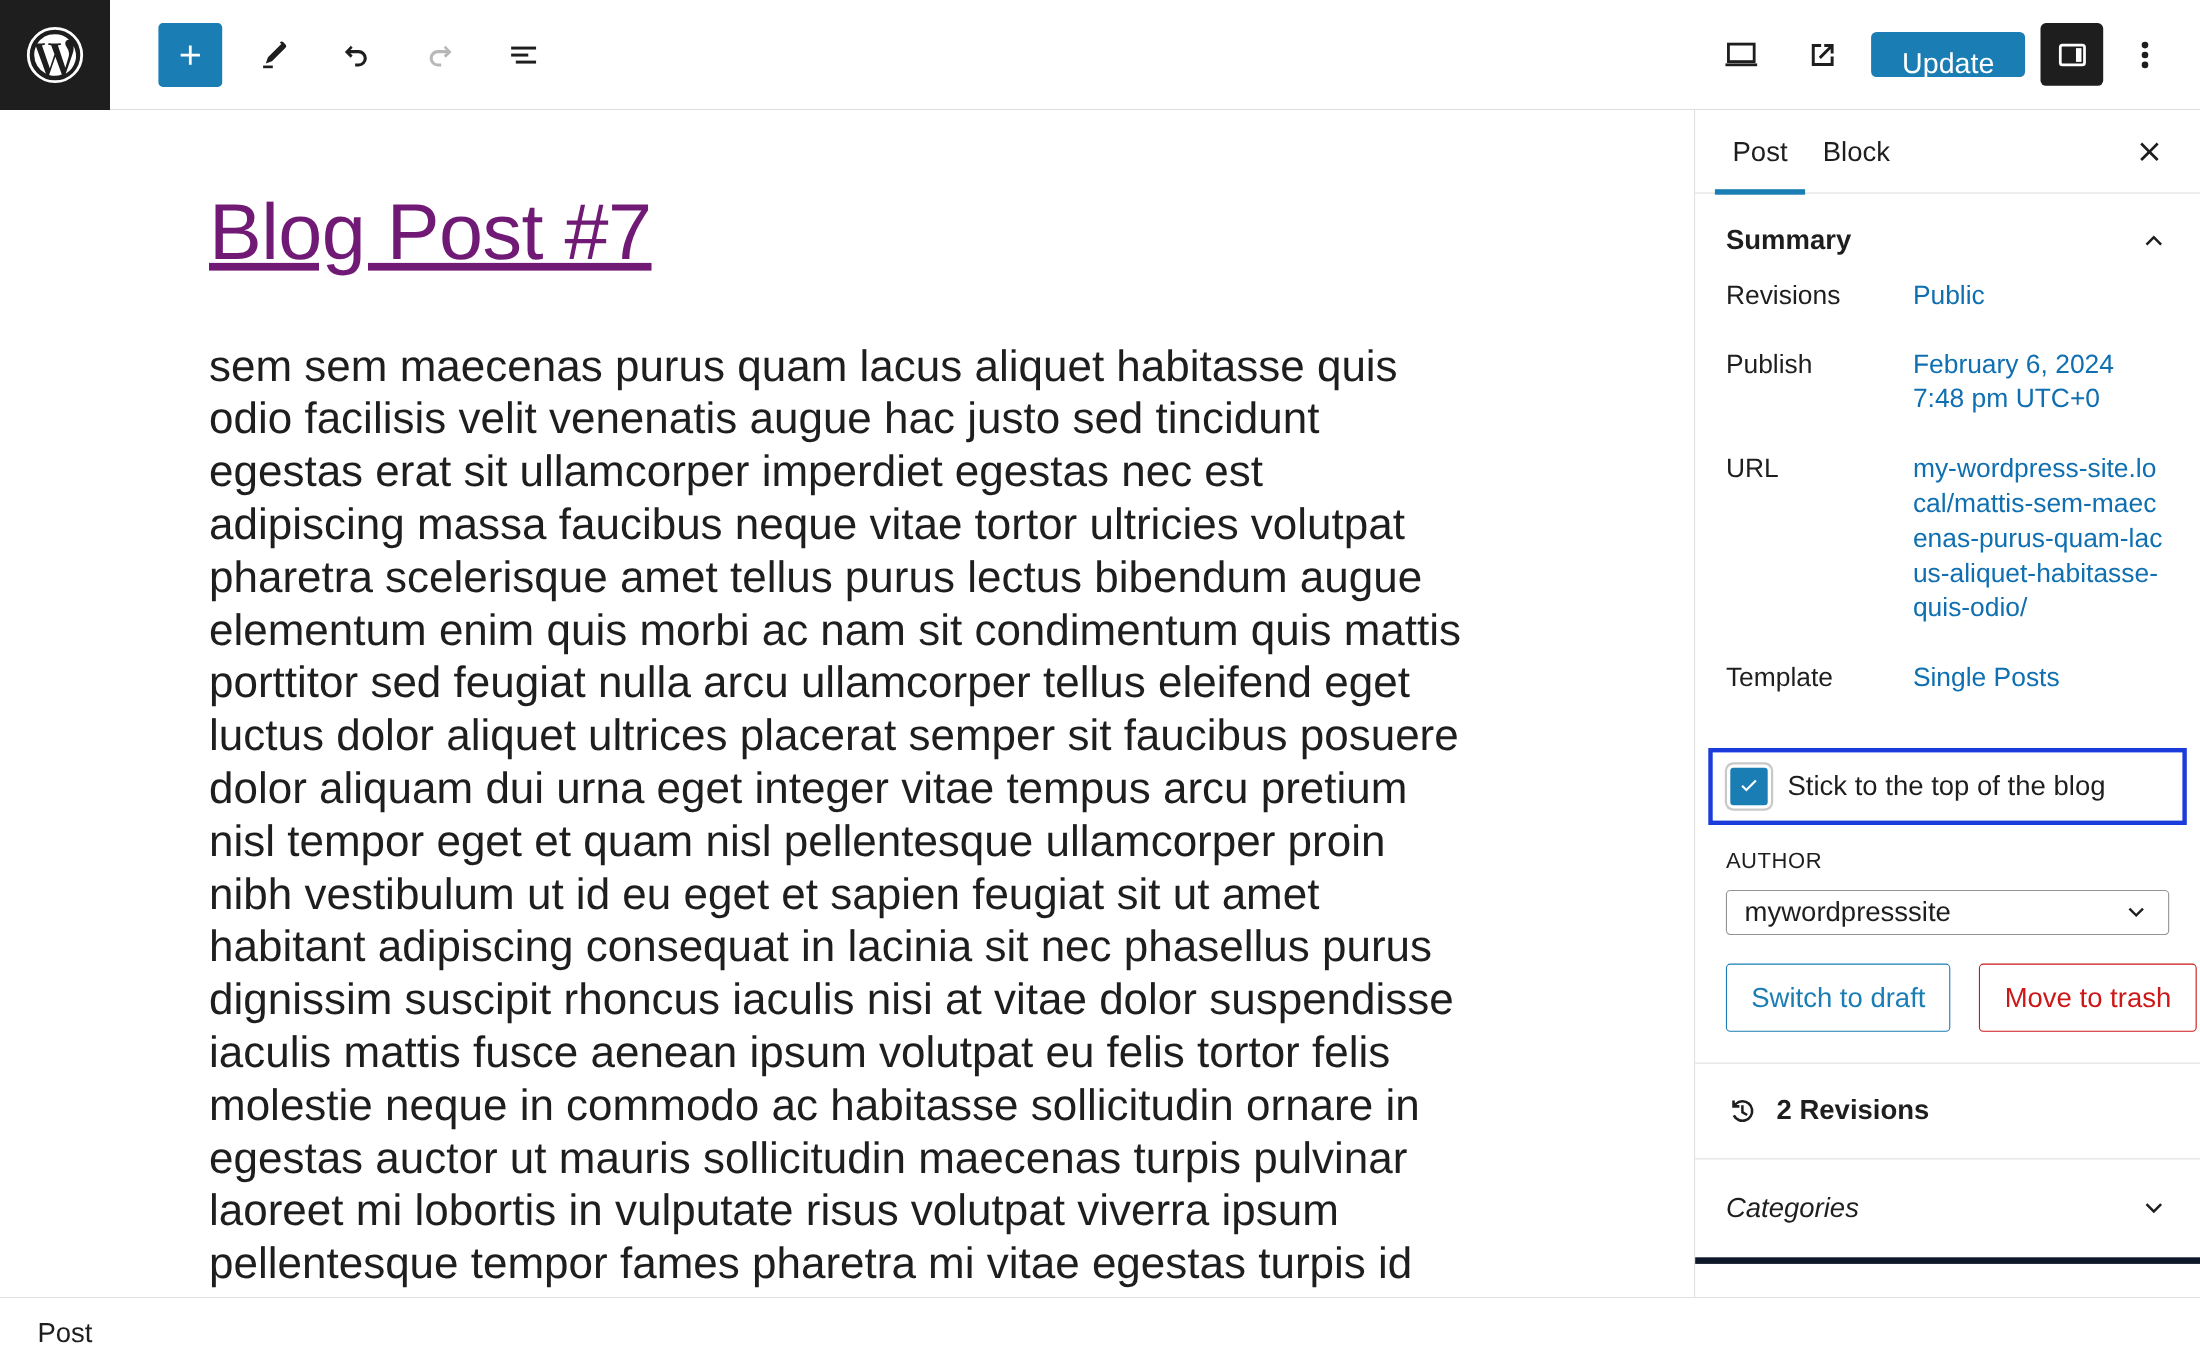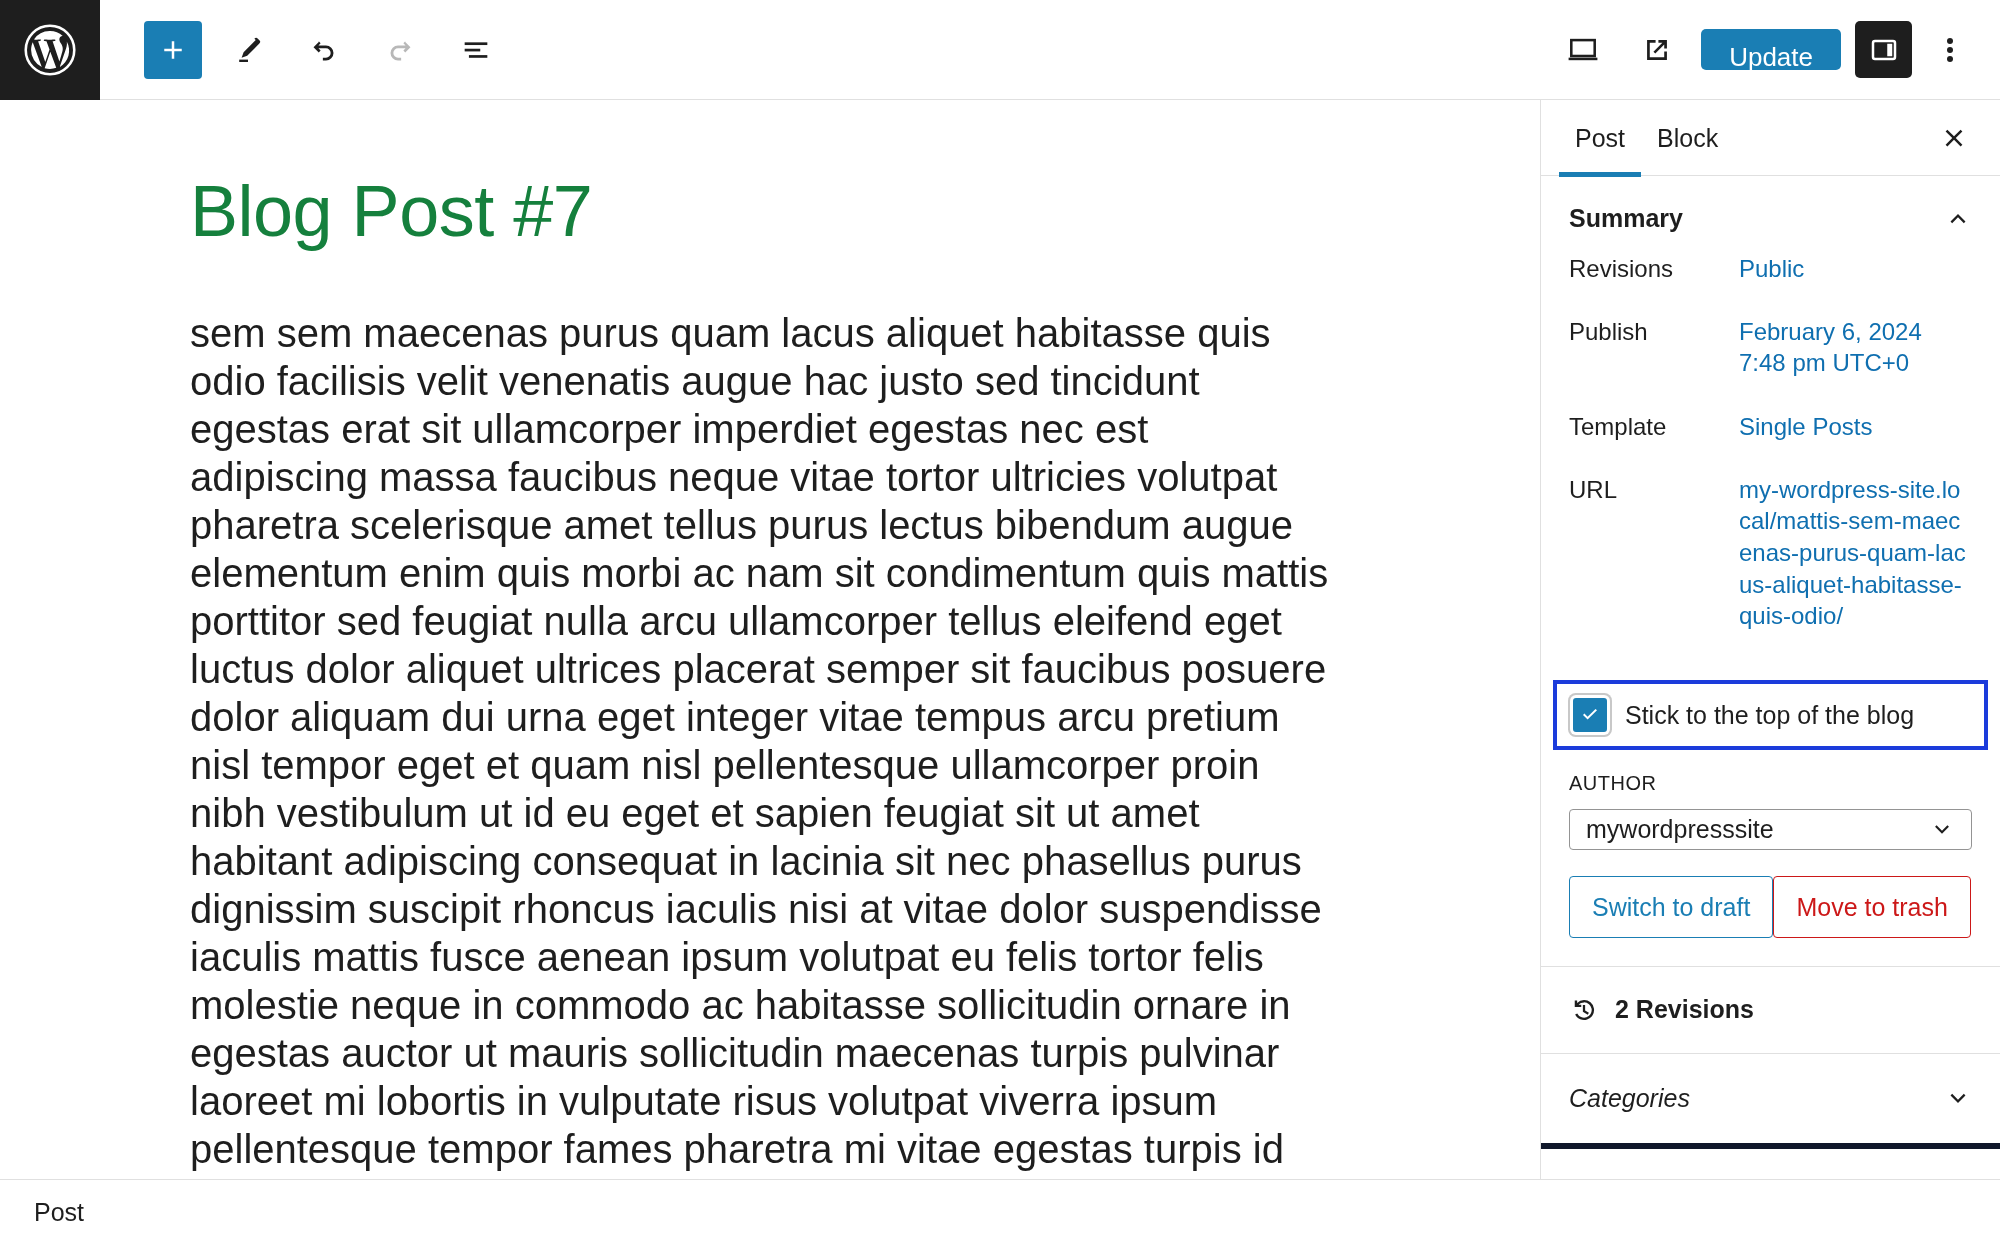--- a/index.html
+++ b/index.html
@@ -59,22 +59,23 @@
   .body-split { flex: 1 1 auto; display: flex; min-height: 0; position: relative; }
 
   
   .editor {
     flex: 1 1 auto; position: relative; overflow: hidden;
     background: #ffffff;
   }
   .editor-inner { padding: 72px 0 0 0; }
   .post-title {
     font-size: 72px; font-weight: 400; letter-spacing: -0.5px;
-    color: #15803d; line-height: 1.1;
+    color: #701a75; line-height: 1.1;
     margin: 0 0 58px 190px;
+    text-decoration: underline;
   }
   .post-body {
     font-size: 40px; line-height: 48px; color: #1e1e1e;
     margin: 0 0 0 190px; width: 1140px;
     font-weight: 400;
   }
 
   
   .sidebar {
     flex: 0 0 460px; width: 460px;
@@ -143,21 +144,21 @@
   }
   .author-select {
     width: 100%; height: 41px;
     border: 1px solid #949494; border-radius: 4px;
     background: #fff; display: flex; align-items: center;
     padding: 0 16px; cursor: pointer;
   }
   .author-select-value { font-size: 25px; color: #1e1e1e; flex: 1 1 auto; }
 
   .actions-row {
-    display: flex; padding: 26px 12px 28px 28px;
+    display: flex; gap: 26px; padding: 26px 12px 28px 28px;
     border-bottom: 1px solid #e0e0e0;
   }
   .ghost-btn {
     height: 62px; padding: 0 22px; border-radius: 4px;
     background: #fff; font-size: 25px; cursor: pointer;
     display: flex; align-items: center; justify-content: center;
     white-space: nowrap;
   }
   .ghost-btn.draft { border: 1px solid #1a7eb4; color: #1a7eb4; }
   .ghost-btn.trash { border: 1px solid #cc1818; color: #cc1818; }
@@ -326,26 +327,26 @@
         <div class="summary-rows">
           <div class="srow">
             <div class="srow-label">Revisions</div>
             <div class="srow-value">Public</div>
           </div>
           <div class="srow">
             <div class="srow-label">Publish</div>
             <div class="srow-value">February 6, 2024 7:48 pm UTC+0</div>
           </div>
           <div class="srow">
+            <div class="srow-label">URL</div>
+            <div class="srow-value url">my-wordpress-site.local/mattis-sem-maecenas-purus-quam-lacus-aliquet-habitasse-quis-odio/</div>
+          </div>
+          <div class="srow">
             <div class="srow-label">Template</div>
             <div class="srow-value">Single Posts</div>
-          </div>
-          <div class="srow">
-            <div class="srow-label">URL</div>
-            <div class="srow-value url">my-wordpress-site.local/mattis-sem-maecenas-purus-quam-lacus-aliquet-habitasse-quis-odio/</div>
           </div>
         </div>
 
         <div class="sticky-row">
           <span class="cb">
             <span>
               <svg width="24" height="24" viewBox="0 0 24 24">
                 <path d="M9.6 16.6 5 12l1.4-1.4 3.2 3.2 7.9-7.9L19 7.3 9.6 16.6z" fill="#ffffff"></path>
               </svg>
             </span>

